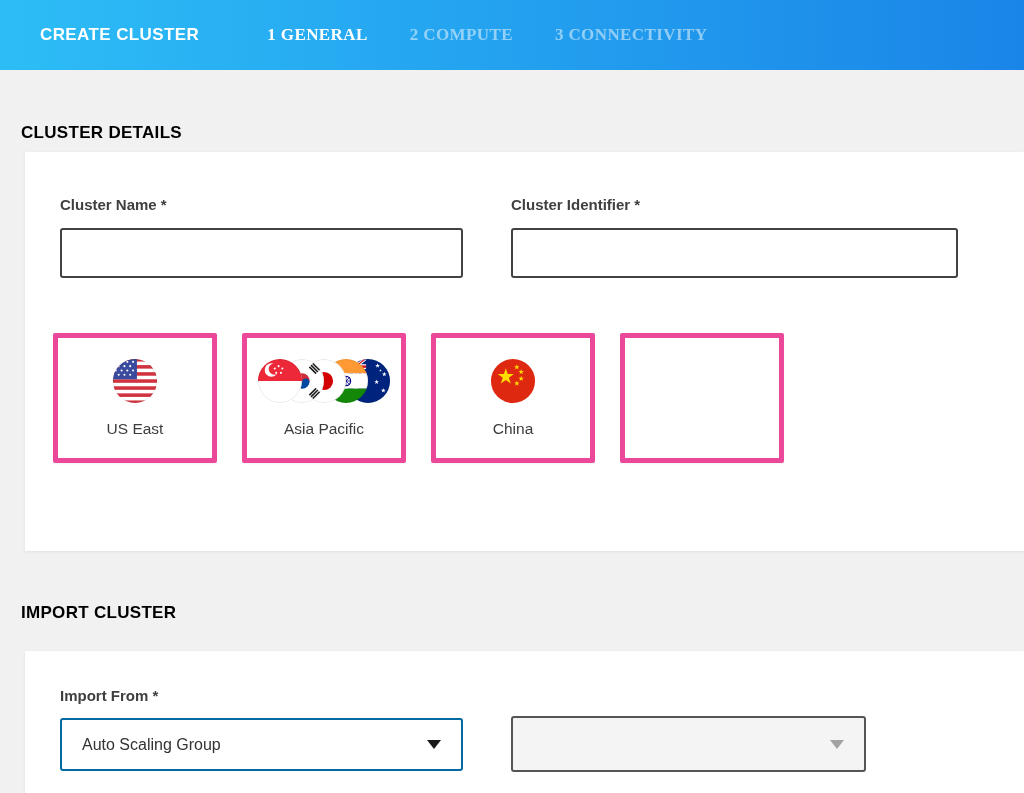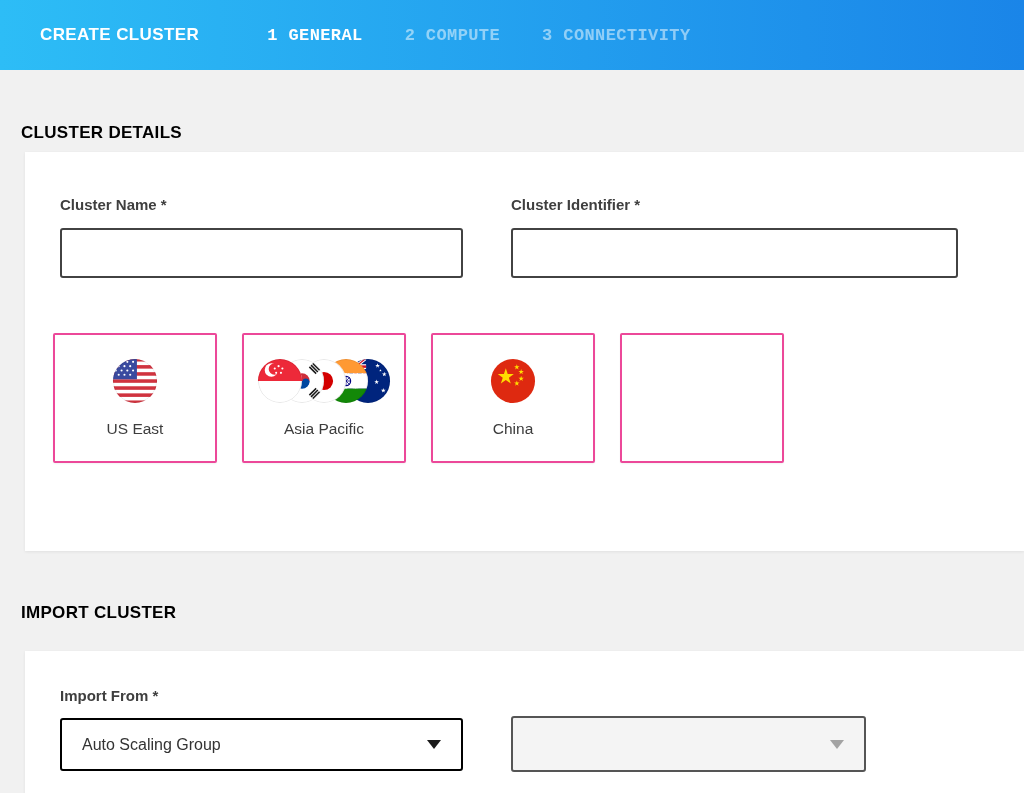--- a/index.html
+++ b/index.html
@@ -19,21 +19,21 @@
     padding-left: 40px;
   }
   .app-title {
     color: #ffffff; font-size: 17px; font-weight: 700;
     letter-spacing: 0.4px; margin-right: 68px;
     white-space: nowrap;
   }
   .header-tabs { display: flex; gap: 42px; }
   .header-tab {
     background: none; border: none; cursor: pointer;
-    font-family: Liberation Mono, monospace;
+    font-family: Liberation Serif, serif;
     font-size: 17px; font-weight: 700; letter-spacing: 0.4px;
     color: rgba(255,255,255,0.5);
     white-space: nowrap;
   }
   .header-tab.active { color: #ffffff; }
 
   
   .section-heading {
     position: absolute; left: 21px;
     color: #000000; font-size: 17px; font-weight: 700;
@@ -72,21 +72,21 @@
   #input-cluster-identifier { left: 486px; top: 76px; width: 447px; }
 
   
   .region-row {
     position: absolute; left: 28px; top: 181px;
     display: flex; gap: 25px;
   }
   .region-tile {
     width: 164px; height: 130px;
     background: #ffffff;
-    border: 2px solid #ec4899;
+    border: 5px solid #ec4899;
     border-radius: 2px;
     box-shadow: 0 1px 2px rgba(0,0,0,0.05);
     cursor: pointer;
     display: flex; flex-direction: column;
     align-items: center; justify-content: center;
     gap: 16px;
     flex-shrink: 0;
   }
   .region-label {
     color: #3d3d3d; font-size: 15.5px; font-weight: 400;
@@ -96,21 +96,21 @@
   .flag-stack .flag { position: absolute; top: 0; }
   .flag-stack .f1 { left: 0;    z-index: 5; }
   .flag-stack .f2 { left: 22px; z-index: 4; }
   .flag-stack .f3 { left: 44px; z-index: 3; }
   .flag-stack .f4 { left: 66px; z-index: 2; }
   .flag-stack .f5 { left: 88px; z-index: 1; }
 
   
   .select-box {
     position: absolute;
-    border: 2px solid #000000;
+    border: 2px solid #0369a1;
     border-radius: 3px;
     background: #ffffff;
     display: flex; align-items: center;
     padding: 0 20px;
     cursor: pointer;
   }
   .select-box .select-value {
     flex: 1; font-size: 16px; color: #333;
     overflow: hidden; white-space: nowrap;
   }

